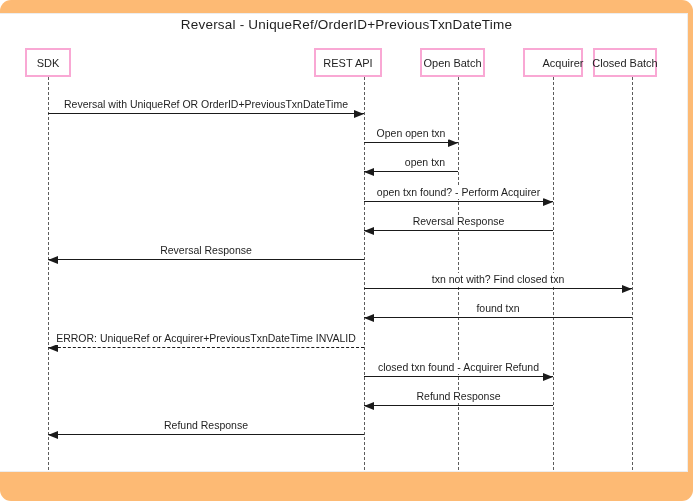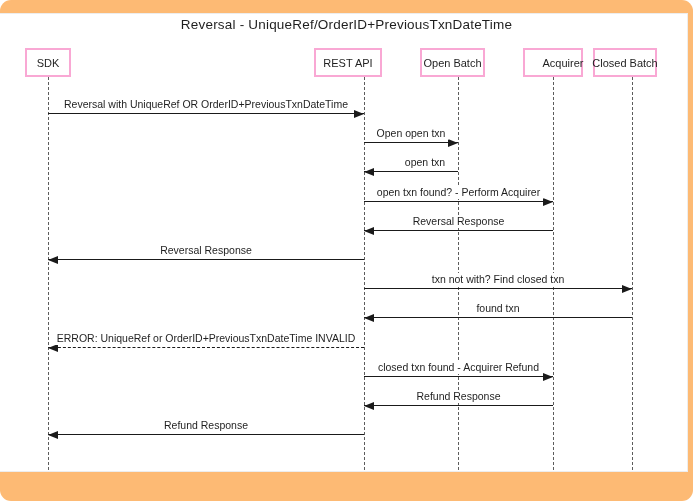--- a/index.html
+++ b/index.html
@@ -140,21 +140,21 @@
       <div class="msg-head left" style="top: 255.5px; left: 48px;"></div>
       <div class="msg-label" style="left: 206px; top: 244px;">Reversal Response</div>
       <div class="msg-line" style="left: 364px; width: 268px; top: 288px;"></div>
       <div class="msg-head right" style="top: 284.5px; left: 622px;"></div>
       <div class="msg-label" style="left: 498px; top: 273px;">txn not with? Find closed txn</div>
       <div class="msg-line" style="left: 364px; width: 268px; top: 317px;"></div>
       <div class="msg-head left" style="top: 313.5px; left: 364px;"></div>
       <div class="msg-label" style="left: 498px; top: 302px;">found txn</div>
       <div class="msg-line dashed" style="left: 48px; width: 316px; top: 347px;"></div>
       <div class="msg-head left" style="top: 343.5px; left: 48px;"></div>
-      <div class="msg-label" style="left: 206px; top: 332px;">ERROR: UniqueRef or OrderID+PreviousTxnDateTime INVALID</div>
+      <div class="msg-label" style="left: 206px; top: 332px;">ERROR: UniqueRef or Acquirer+PreviousTxnDateTime INVALID</div>
       <div class="msg-line" style="left: 364px; width: 189px; top: 376px;"></div>
       <div class="msg-head right" style="top: 372.5px; left: 543px;"></div>
       <div class="msg-label" style="left: 458.5px; top: 361px;">closed txn found - Acquirer Refund</div>
       <div class="msg-line" style="left: 364px; width: 189px; top: 405px;"></div>
       <div class="msg-head left" style="top: 401.5px; left: 364px;"></div>
       <div class="msg-label" style="left: 458.5px; top: 390px;">Refund Response</div>
       <div class="msg-line" style="left: 48px; width: 316px; top: 434px;"></div>
       <div class="msg-head left" style="top: 430.5px; left: 48px;"></div>
       <div class="msg-label" style="left: 206px; top: 419px;">Refund Response</div>
     </div>

